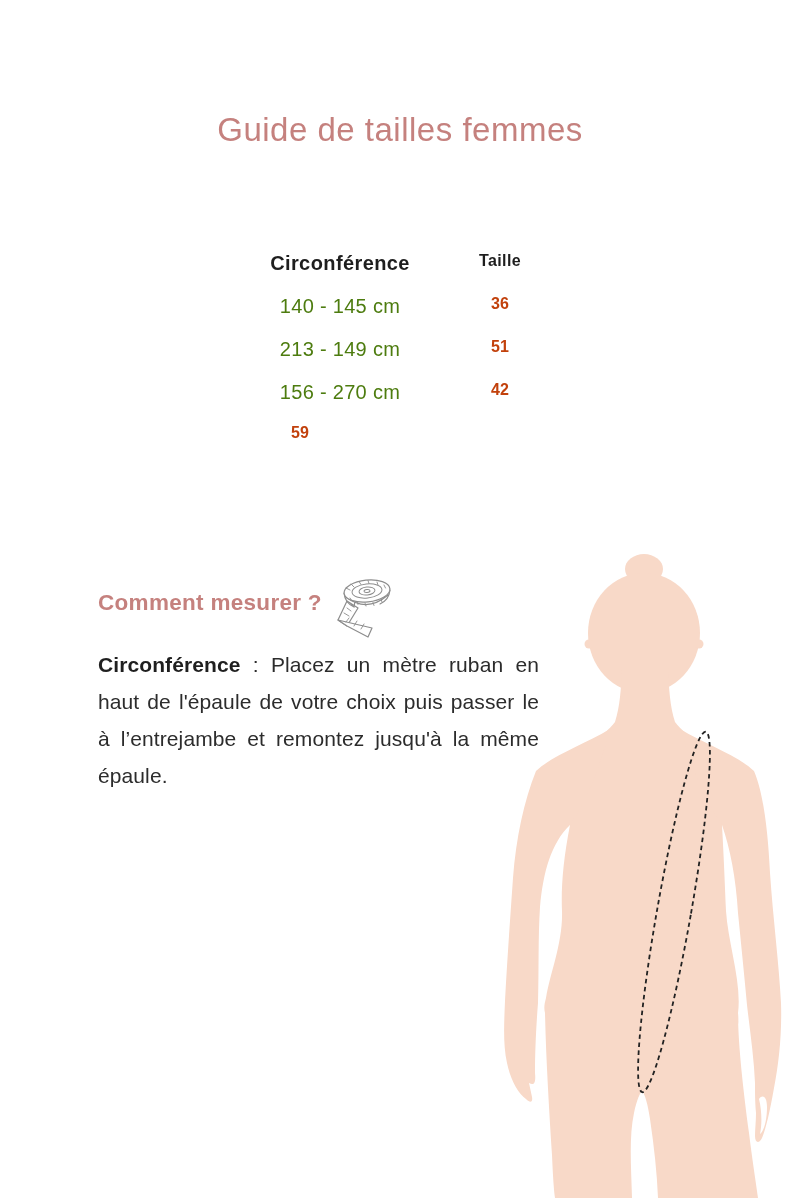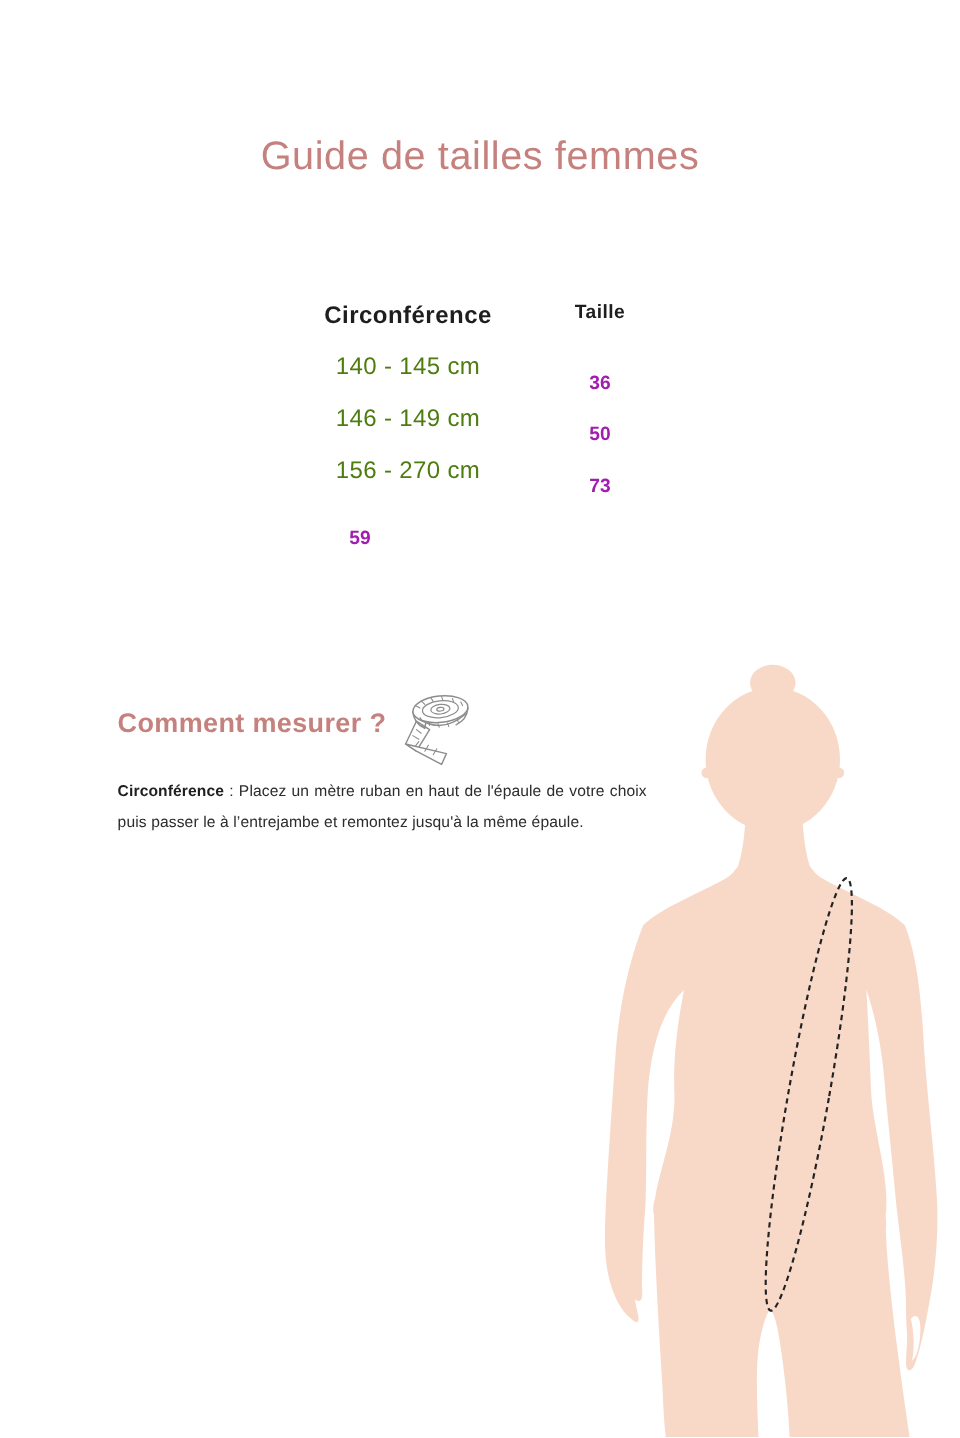--- a/index.html
+++ b/index.html
@@ -15,30 +15,30 @@
     margin:0;text-align:center;
     font-size:33px;font-weight:400;letter-spacing:.5px;
     color:#c5817e;
   }
   
   .size-table{position:absolute;left:240px;top:252px;width:330px;}
   .trow{display:flex;height:43px;align-items:flex-start;}
   .trow .c1{width:200px;text-align:center;font-size:20px;color:#4d7c0f;letter-spacing:.3px;}
   .trow .c2{width:120px;text-align:center;font-size:16px;color:#474747;}
   .trow.header .c1,.trow.header .c2{font-weight:bold;color:#1e1e1e;letter-spacing:.4px;}
-  .trow .c2.sizeval{font-weight:bold;color:#a21caf;margin-top:16px;}
+  .trow .c2.sizeval{font-weight:bold;color:#c2410c;}
   
   .measure-heading{
     position:absolute;left:98px;top:590px;margin:0;
     font-size:22.5px;font-weight:700;color:#c5817e;letter-spacing:.3px;
   }
   .tape-icon{position:absolute;left:334px;top:576px;width:60px;height:68px;}
   .measure-text{
     position:absolute;left:98px;top:646px;width:441px;margin:0;
-    font-size:13px;line-height:26px;color:#2c2c2c;
+    font-size:21px;line-height:37px;color:#2c2c2c;
     text-align:justify;letter-spacing:.1px;
   }
   .measure-text strong{color:#1f1f1f;}
   
   .silhouette{position:absolute;left:498px;top:543px;width:302px;height:655px;}
 </style>
 </head>
 <body>
 
 <div class="page">
@@ -48,26 +48,26 @@
   <div class="size-table">
     <div class="trow header">
       <span class="c1">Circonférence</span>
       <span class="c2">Taille</span>
     </div>
     <div class="trow">
       <span class="c1">140 - 145 cm</span>
       <span class="c2 sizeval">36</span>
     </div>
     <div class="trow">
-      <span class="c1">146 - 149 cm</span>
-      <span class="c2 sizeval">50</span>
+      <span class="c1">213 - 149 cm</span>
+      <span class="c2 sizeval">51</span>
     </div>
     <div class="trow">
       <span class="c1">156 - 270 cm</span>
-      <span class="c2 sizeval">73</span>
+      <span class="c2 sizeval">42</span>
     </div>
     <div class="trow">
       <span class="c2 sizeval">59</span>
     </div>
   </div>
 
   <h2 class="measure-heading">Comment mesurer ?</h2>
 
   <svg class="tape-icon" viewBox="0 0 60 68" aria-hidden="true">
     <g fill="#ffffff" stroke="#8d8d8d" stroke-width="1.2" stroke-linecap="round" stroke-linejoin="round">

